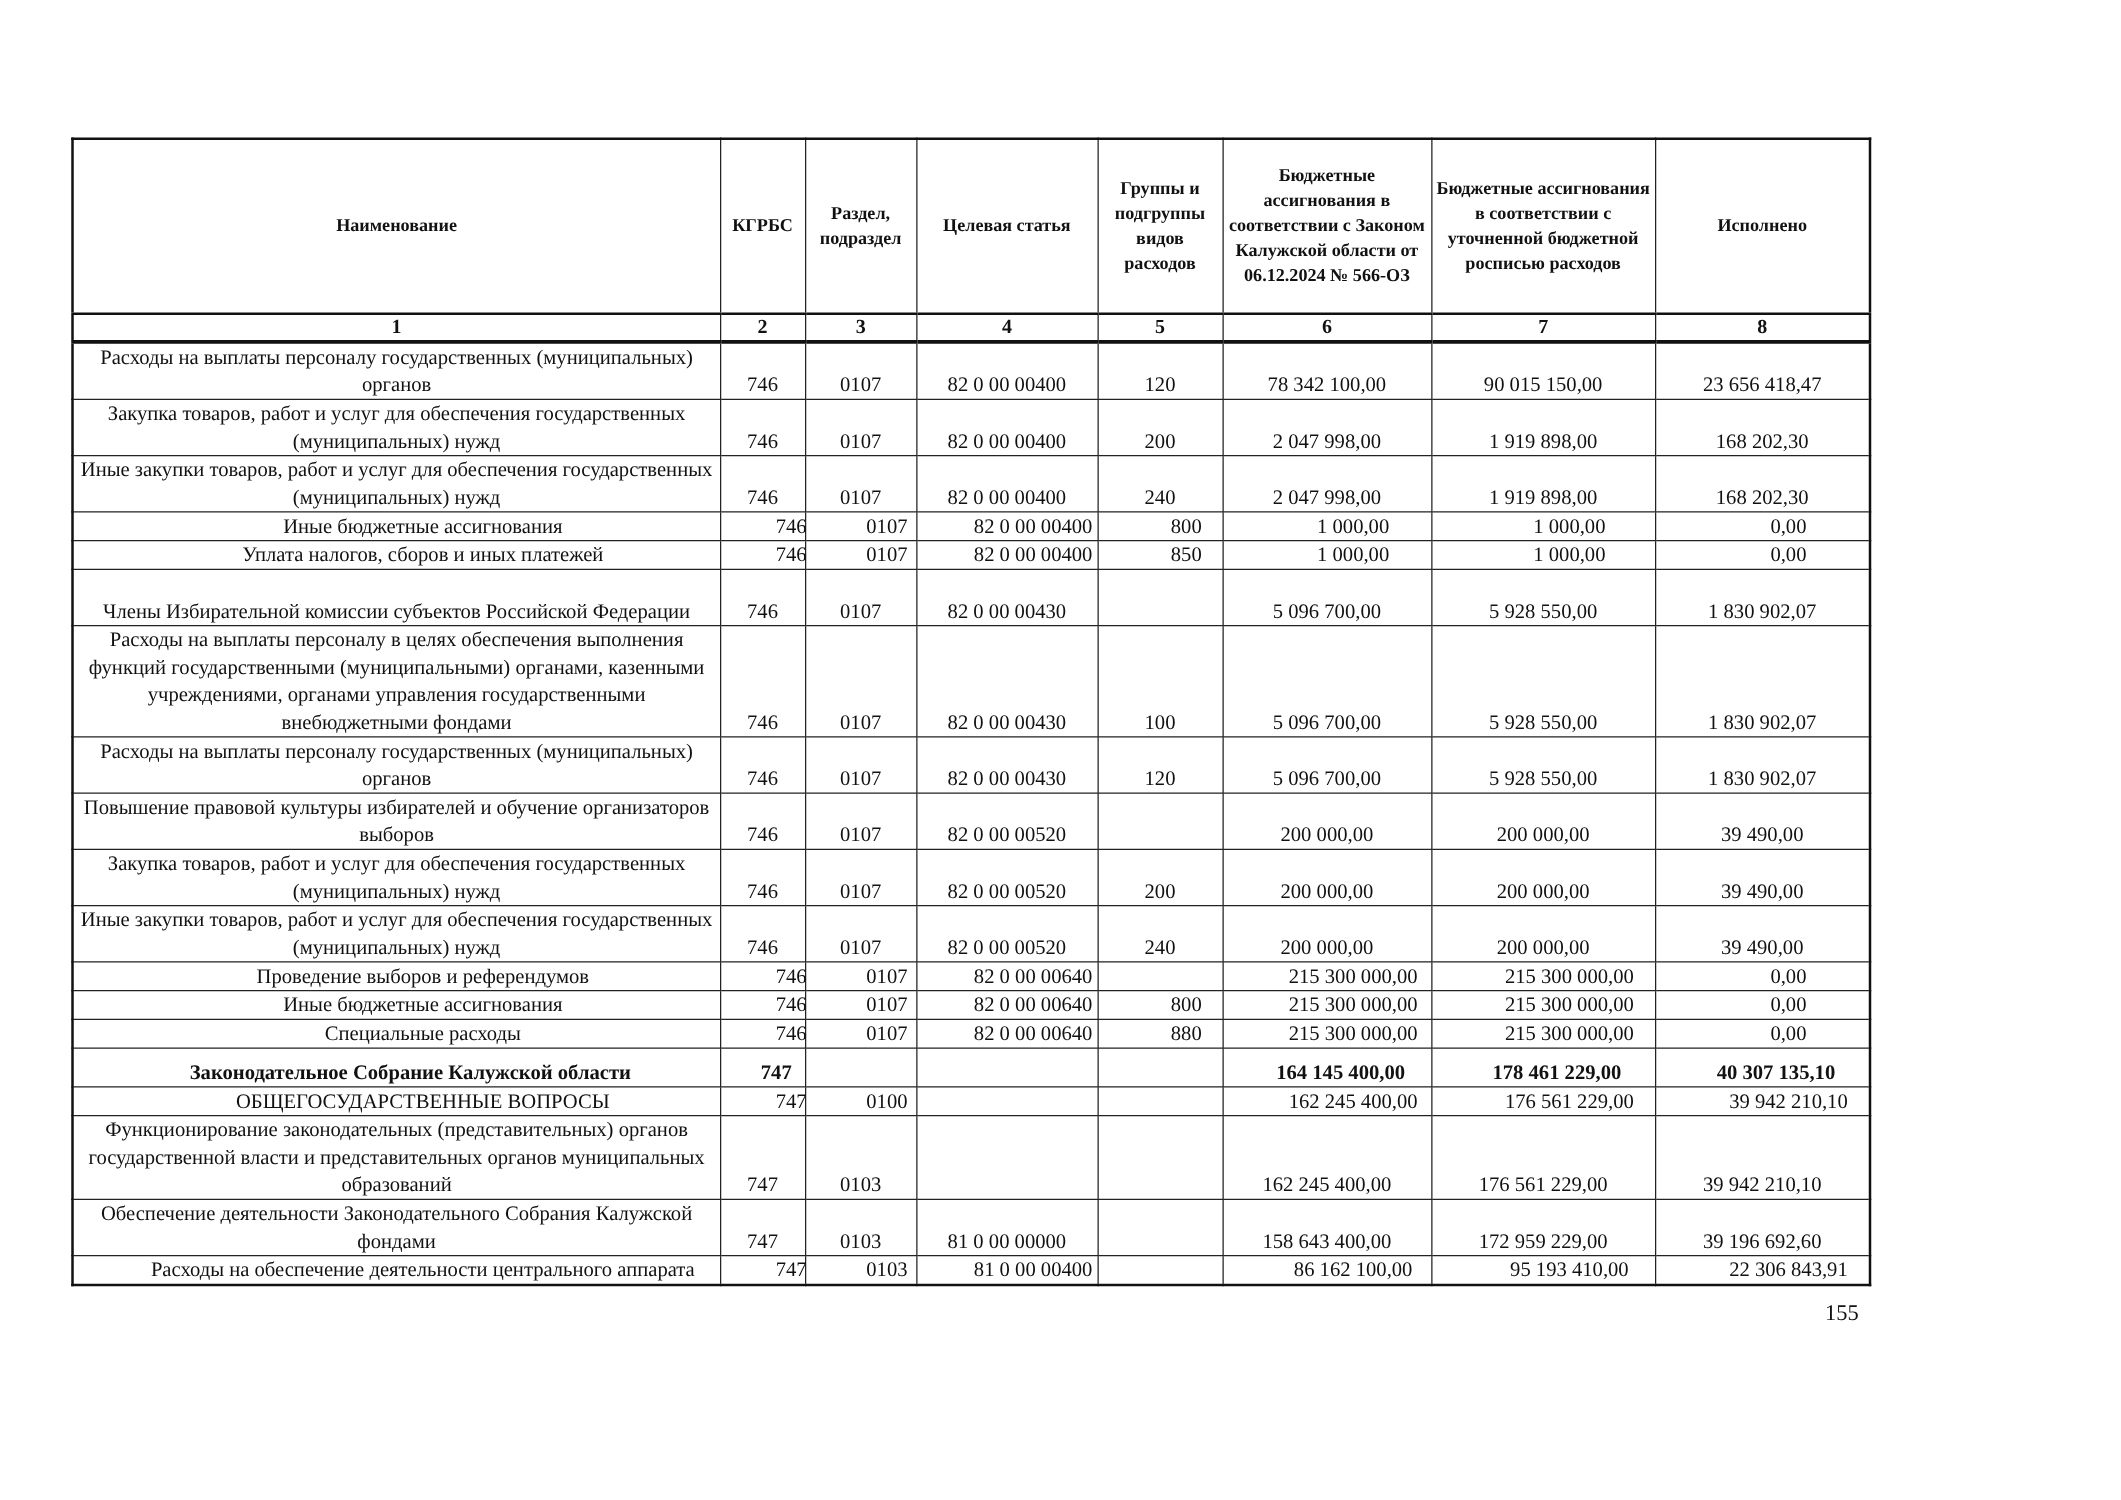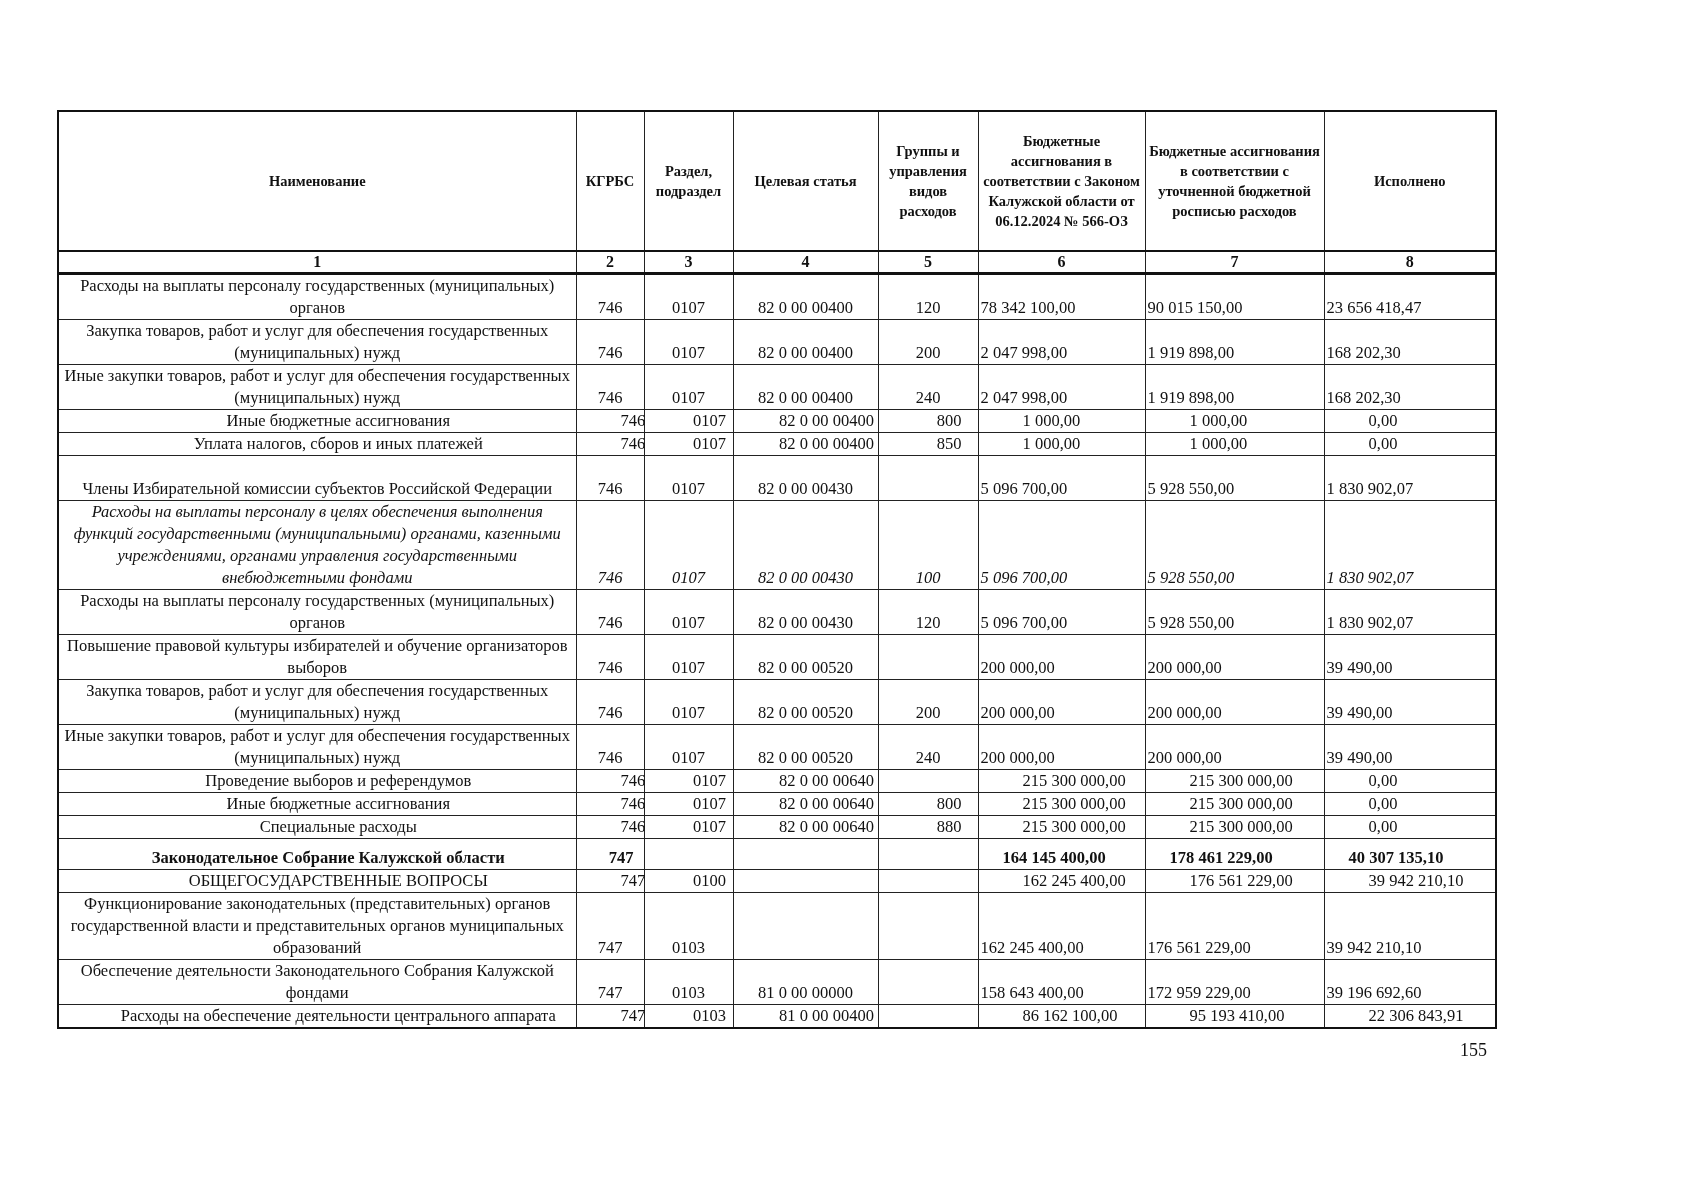--- a/index.html
+++ b/index.html
@@ -26,26 +26,26 @@
     text-align: center; vertical-align: middle; height: 138px;
     padding: 0 3px;
   }
   table.budget tr.num-row td {
     font-weight: bold; text-align: center; font-size: 16px;
     height: 20px; line-height: 20px; vertical-align: middle;
     border-bottom: 3px solid #111; border-top: 2.5px solid #111;
   }
   td.name { text-align: center; padding-left: 2px; }
   td.c { text-align: center; }
-  td.r { text-align: left; padding-right: 2px; }
+  td.r { text-align: center; padding-right: 2px; }
   tr.bold td { font-weight: bold; padding-left: 24px; }
   tr.h1 td { height: 22px; padding-left: 44px; }
   tr.h2 td { height: 44px; }
   tr.h3 td { height: 66px; }
-  tr.h4 td { height: 88px; font-style: italic; }
+  tr.h4 td { height: 88px; }
   tr.gap td { height: 44px; }
   tr.boldgap td { height: 30px; }
   .page-number {
     position: absolute; left: 1460px; top: 1040px;
     font-size: 18px; font-family: "Liberation Serif", serif;
   }
   col.c1 { width: 518px; }
   col.c2 { width: 68px; }
   col.c3 { width: 89px; }
   col.c4 { width: 145px; }
@@ -68,21 +68,21 @@
         <col class="c6">
         <col class="c7">
         <col class="c8">
     </colgroup>
     <thead>
       <tr>
         <th>Наименование</th>
         <th>КГРБС</th>
         <th>Раздел, подраздел</th>
         <th>Целевая статья</th>
-        <th>Группы и управления видов расходов</th>
+        <th>Группы и подгруппы видов расходов</th>
         <th>Бюджетные ассигнования в соответствии с Законом Калужской области от 06.12.2024 № 566-ОЗ</th>
         <th>Бюджетные ассигнования в соответствии с уточненной бюджетной росписью расходов</th>
         <th>Исполнено</th>
       </tr>
       <tr class="num-row">
         <td>1</td>
         <td>2</td>
         <td>3</td>
         <td>4</td>
         <td>5</td>

